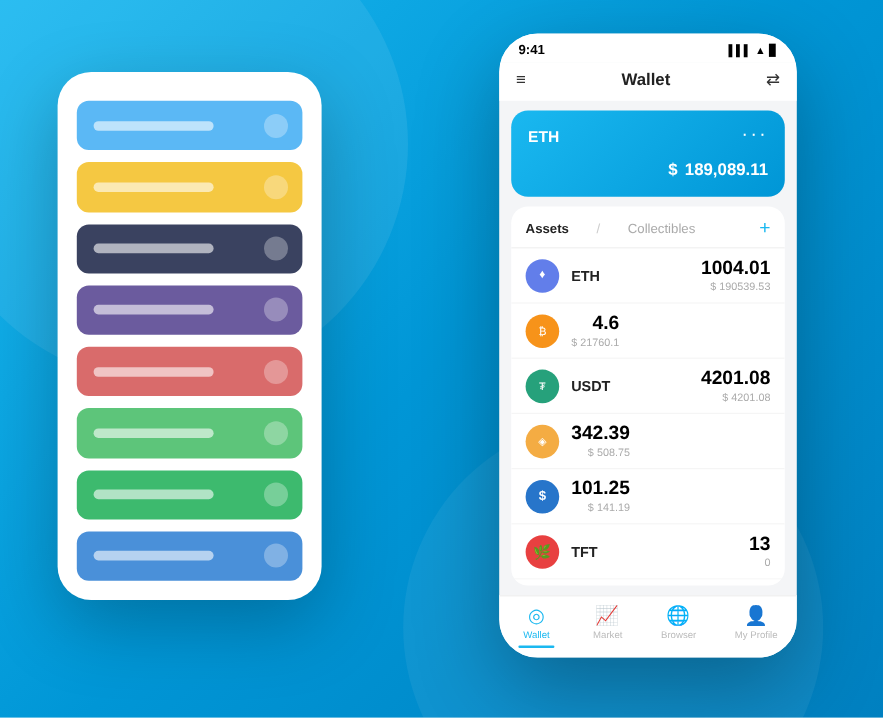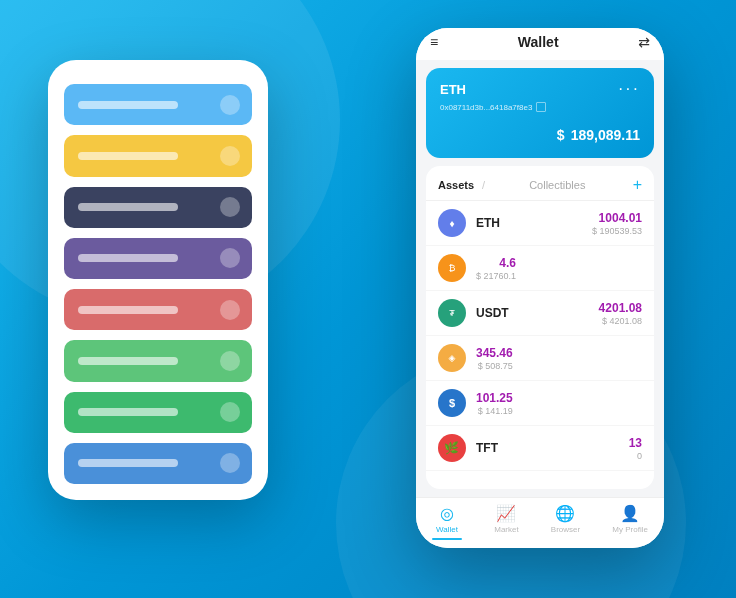--- a/index.html
+++ b/index.html
@@ -156,24 +156,24 @@
       border-radius: 14px;
       overflow: hidden;
     }
     .assets-header {
       display: flex;
       justify-content: space-between;
       align-items: center;
       padding: 10px 12px 6px;
       border-bottom: 1px solid #f0f0f0;
     }
-    .assets-tabs { display: flex; gap: 8px; align-items: flex-end; font-size: 11px; }
+    .assets-tabs { display: flex; gap: 23px; align-items: flex-end; font-size: 11px; }
     .tab-active { color: #222; font-weight: 600; }
     .tab-divider { color: #ccc; }
-    .tab-inactive { color: #aaa; margin-left: 36px; }
+    .tab-inactive { color: #aaa; }
     .assets-add { color: #1ab8f0; font-size: 16px; font-weight: 300; }
 
     
     .asset-list { overflow-y: auto; }
     .asset-item {
       display: flex;
       align-items: center;
       padding: 8px 12px;
       border-bottom: 1px solid #f5f5f5;
     }
@@ -183,21 +183,21 @@
       border-radius: 50%;
       display: flex;
       align-items: center;
       justify-content: center;
       font-size: 14px;
       margin-right: 10px;
       flex-shrink: 0;
     }
     .asset-name { font-size: 12px; font-weight: 600; color: #222; flex: 1; }
     .asset-amounts { text-align: right; }
-    .asset-amount { font-size: 12px; font-weight: 600; color: #a21caf; }
+    .asset-amount { font-size: 16px; font-weight: 600; color: #000000; }
     .asset-usd { font-size: 9px; color: #aaa; margin-top: 1px; }
 
     
     .bottom-nav {
       background: #fff;
       border-top: 1px solid #eee;
       display: flex;
       justify-content: space-around;
       padding: 6px 0 8px;
     }
@@ -266,35 +266,39 @@
     <div class="item-icon"></div>
   </div>
   <div class="wallet-list-item item-blue2">
     <div class="item-label"></div>
     <div class="item-icon"></div>
   </div>
 </div>
 
 <div class="phone-front">
 
+  <div class="status-bar">
+    <span class="status-time">9:41</span>
+    <div class="status-icons">
+      <span>▌▌▌</span>
+      <span>▲</span>
+      <span>▊</span>
+    </div>
+  </div>
 
   <div class="app-header">
     <span class="header-menu">≡</span>
     <span class="header-title">Wallet</span>
     <span class="header-scan">⇄</span>
   </div>
 
   <div class="wallet-card">
     <div class="wallet-card-top">
       <span class="wallet-ticker">ETH</span>
       <span class="wallet-more">···</span>
-    </div>
-    <div class="wallet-address">
-      <span>0x08711d3b...6418a7f8e3</span>
-      <span class="wallet-address-copy"></span>
     </div>
     <div class="wallet-balance">
       <span>$</span>
       <span>189,089.11</span>
     </div>
   </div>
 
   <div class="assets-section">
     <div class="assets-header">
       <div class="assets-tabs">
@@ -329,21 +333,21 @@
         <span class="asset-name">USDT</span>
         <div class="asset-amounts">
           <div class="asset-amount">4201.08</div>
           <div class="asset-usd">$ 4201.08</div>
         </div>
       </div>
 
       <div class="asset-item">
         <div class="asset-icon icon-dai">◈</div>
         <div class="asset-amounts">
-          <div class="asset-amount">345.46</div>
+          <div class="asset-amount">342.39</div>
           <div class="asset-usd">$ 508.75</div>
         </div>
       </div>
 
       <div class="asset-item">
         <div class="asset-icon icon-usdc" style="font-size:11px; font-weight:700;">$</div>
         <div class="asset-amounts">
           <div class="asset-amount">101.25</div>
           <div class="asset-usd">$ 141.19</div>
         </div>

